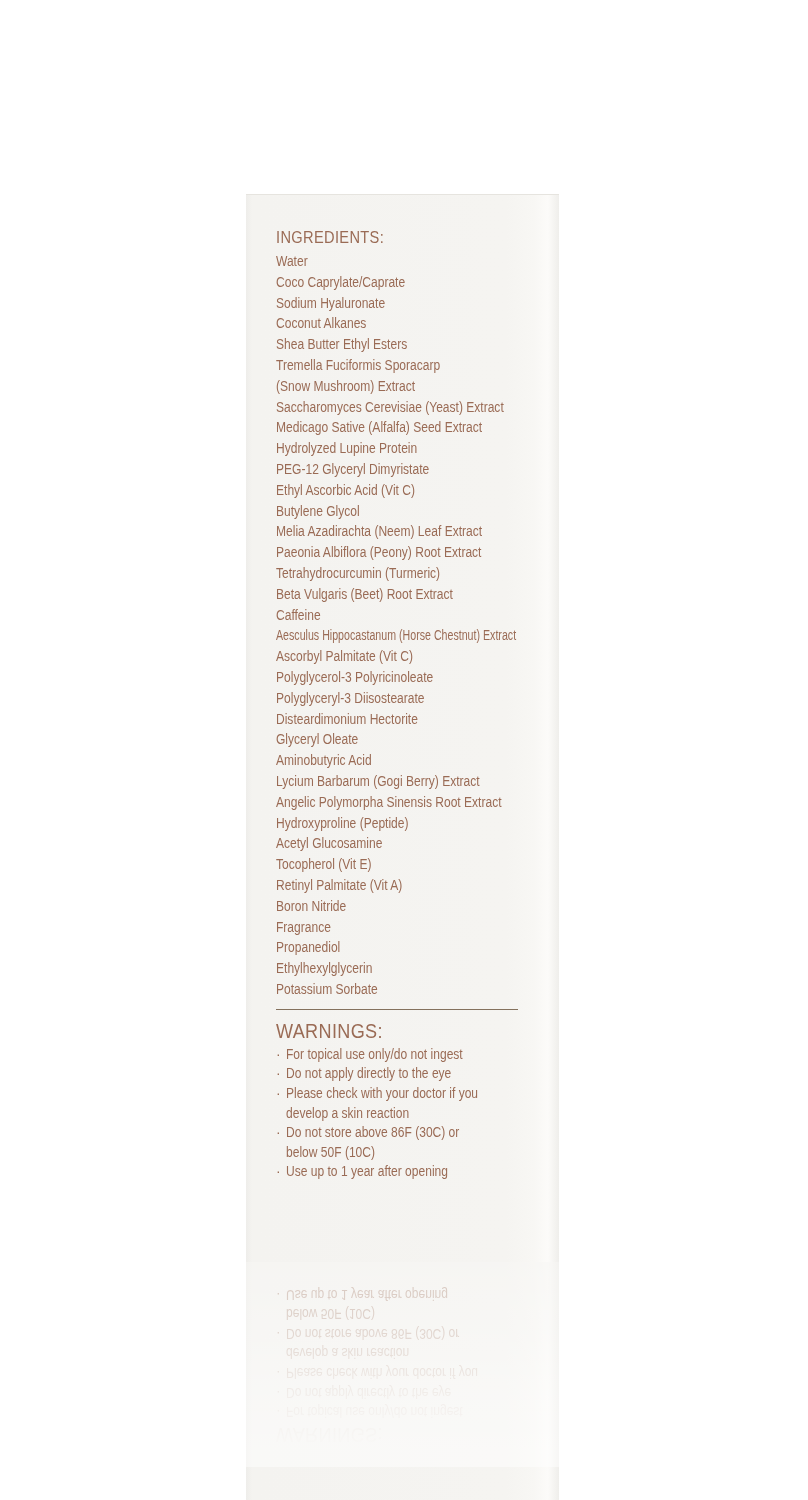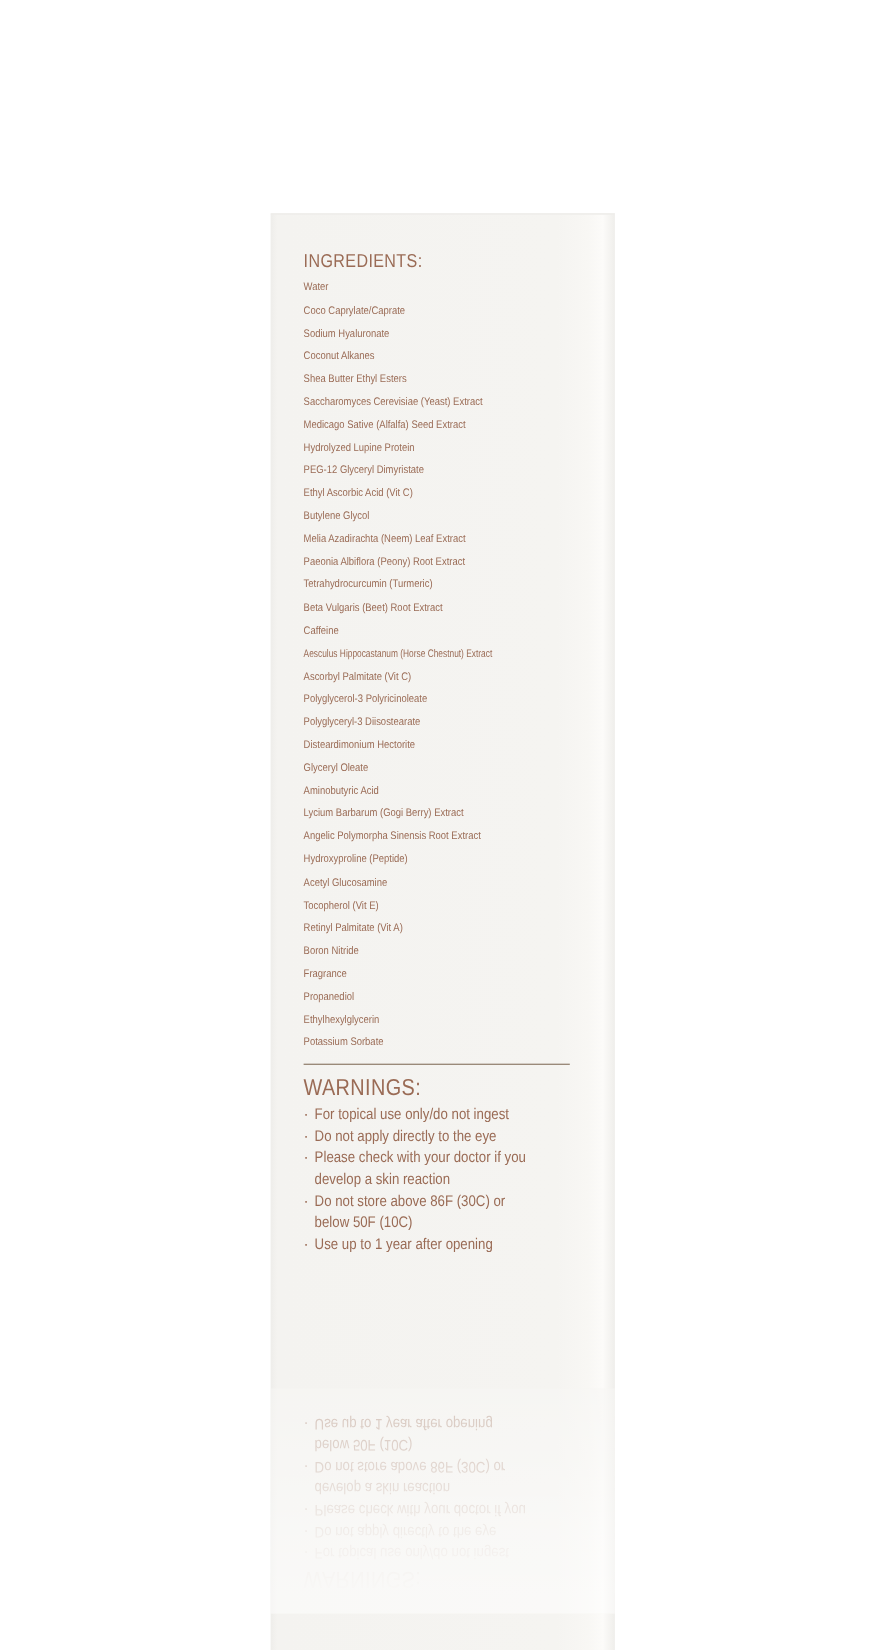--- a/index.html
+++ b/index.html
@@ -34,21 +34,21 @@
     margin-bottom:7px;
     white-space:nowrap;
   }
   .line{
     display:inline-block;
     transform:scaleX(0.86);
     transform-origin:0 50%;
     white-space:nowrap;
   }
   .ing-row{
-    font-size:10px;
+    font-size:14px;
     line-height:15px;
     margin-bottom:5.8px;
   }
   .ing-row .line2{ display:block; margin-top:5.8px; }
   .ing-row.tight .line2{ margin-top:-2.5px; }
   .ing-row.condensed .line{ transform:scaleX(0.76); }
 
   .divider{
     width:242px;height:1px;
     background:#84715d;
@@ -135,20 +135,24 @@
           </div>
           <div class="ing-row">
             <span class="line">Coconut Alkanes</span>
             
           </div>
           <div class="ing-row">
             <span class="line">Shea Butter Ethyl Esters</span>
             
           </div>
           <div class="ing-row">
+            <span class="line">Tremella Fuciformis Sporacarp</span>
+            <span class="line line2">(Snow Mushroom) Extract</span>
+          </div>
+          <div class="ing-row">
             <span class="line">Saccharomyces Cerevisiae (Yeast) Extract</span>
             
           </div>
           <div class="ing-row">
             <span class="line">Medicago Sative (Alfalfa) Seed Extract</span>
             
           </div>
           <div class="ing-row">
             <span class="line">Hydrolyzed Lupine Protein</span>
             

